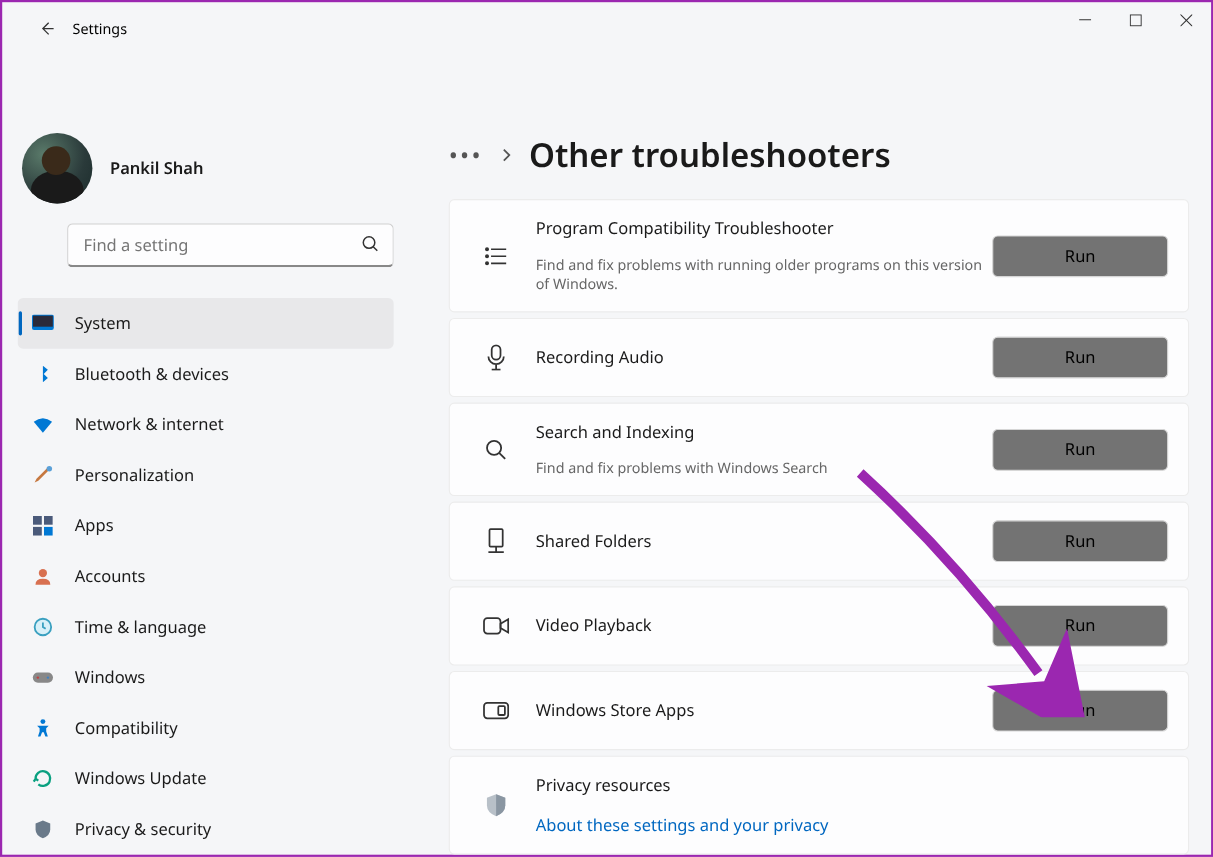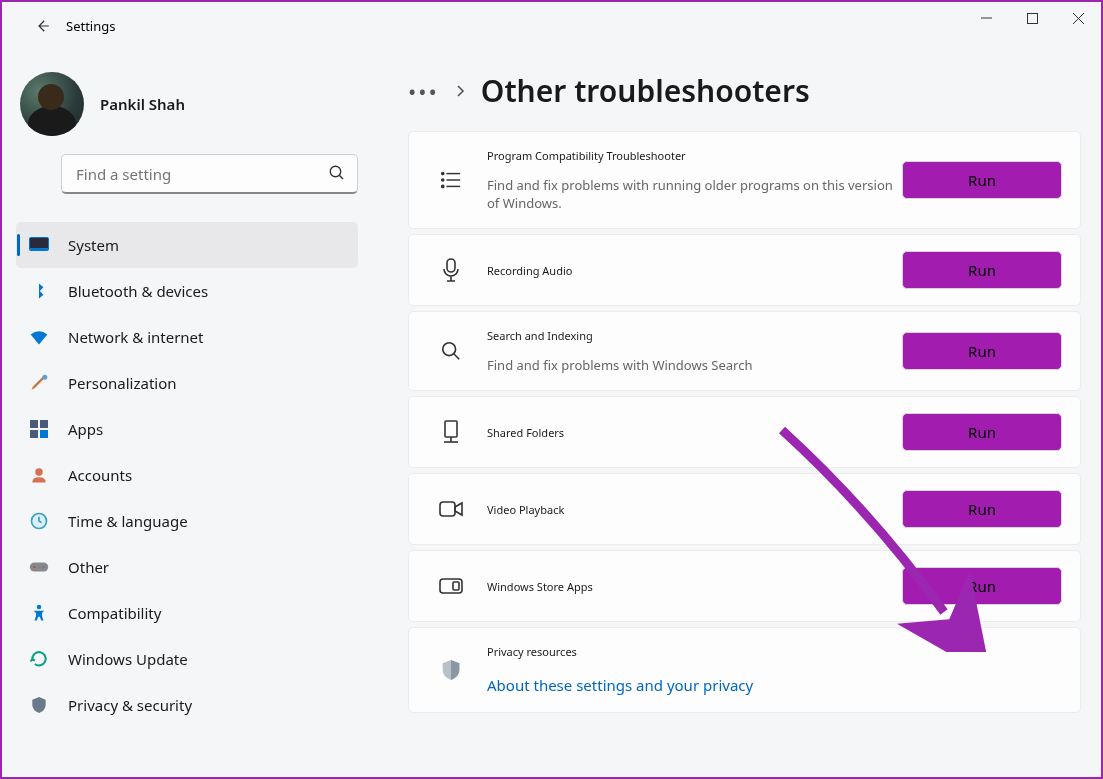--- a/index.html
+++ b/index.html
@@ -2,21 +2,21 @@
 <html><head>
 <meta charset="utf-8">
 <style>
 * { box-sizing: border-box; margin: 0; padding: 0; font-family: "Segoe UI", system-ui, sans-serif; }
 body { width: 1103px; height: 779px; background: #f5f6f8; border: 2px solid #9b27b0; position: relative; overflow: hidden; }
 .titlebar { height: 48px; display: flex; align-items: center; padding: 0 20px; }
 .titlebar .back { width: 40px; height: 40px; display: flex; align-items: center; justify-content: center; cursor: pointer; }
 .titlebar .title { font-size: 13px; color: #000; margin-left: 4px; }
 .win-controls { position: absolute; right: 0; top: 0; display: flex; }
 .win-btn { width: 46px; height: 32px; display: flex; align-items: center; justify-content: center; color: #000; font-size: 14px; cursor: pointer; }
-.content { display: flex; height: calc(100% - 48px); }
+.content { display: flex; height: calc(100% - 48px); align-items: flex-end; }
 .sidebar { width: 370px; padding: 14px 14px 0 14px; display: flex; flex-direction: column; }
 .profile { display: flex; align-items: center; gap: 16px; margin: 8px 0 18px 4px; }
 .avatar { width: 64px; height: 64px; border-radius: 50%; background: radial-gradient(circle at 30% 30%, #5a7a6a, #2a3a3a 60%, #1a2a2a); position: relative; overflow: hidden; }
 .avatar::after { content: ""; position: absolute; bottom: 26px; left: 18px; width: 26px; height: 26px; border-radius: 50%; background: #3a2a1a; }
 .avatar::before { content: ""; position: absolute; bottom: -6px; left: 8px; width: 48px; height: 36px; border-radius: 50% 50% 0 0; background: #1a1a1a; }
 .username { font-size: 15px; font-weight: 600; color: #1a1a1a; }
 .search { position: relative; margin-bottom: 28px; margin-left: 45px; }
 .search input { width: 100%; height: 40px; border: 1px solid #d0d0d0; border-bottom: 2px solid #888; border-radius: 5px; background: #fdfdfe; padding: 0 40px 0 14px; font-size: 15px; outline: none; }
 .search-icon { position: absolute; right: 12px; top: 10px; pointer-events: none; }
 .navlist { flex: 1; overflow-y: auto; position: relative; }
@@ -28,23 +28,23 @@
 .nav-item .nic { width: 22px; height: 22px; display: flex; align-items: center; justify-content: center; }
 .main { flex: 1; padding: 20px 20px 0 36px; overflow-y: auto; }
 .crumbs { display: flex; align-items: center; gap: 16px; margin-bottom: 20px; }
 .crumb-ellipsis { font-size: 22px; color: #555; letter-spacing: 2px; cursor: pointer; }
 .crumb-chevron { color: #555; }
 .page-title { font-size: 30px; font-weight: 600; color: #1a1a1a; }
 .cards { display: flex; flex-direction: column; gap: 5px; }
 .card { background: #fdfdfe; border: 1px solid #ececec; border-radius: 5px; display: flex; align-items: center; padding: 16px 18px 16px 22px; min-height: 70px; }
 .card-icon { width: 40px; display: flex; align-items: center; justify-content: center; color: #333; flex-shrink: 0; }
 .card-text { flex: 1; margin-left: 16px; }
-.card-title { font-size: 11px; color: #1a1a1a; }
+.card-title { font-size: 15px; color: #1a1a1a; }
 .card-desc { font-size: 13px; color: #666; margin-top: 13px; }
-.run-btn { width: 160px; height: 38px; border: 1px solid #d6d6d6; border-radius: 5px; background: #a21caf; font-size: 15px; cursor: pointer; }
+.run-btn { width: 160px; height: 38px; border: 1px solid #d6d6d6; border-radius: 5px; background: #737373; font-size: 15px; cursor: pointer; }
 .link { color: #0067c0; font-size: 15px; cursor: pointer; margin-top: 16px; display: inline-block; }
 .arrow-annot { position: absolute; left: 770px; top: 420px; pointer-events: none; }
 svg { display: block; }
 </style>
 </head>
 <body>
 
 <div class="titlebar">
   <div class="back">
     <svg width="18" height="18" viewBox="0 0 24 24" fill="none" stroke="#333" stroke-width="1.6">
@@ -152,21 +152,21 @@
         <span>Time &amp; language</span>
       </div>
       <div class="nav-item">
         <span class="nic">
             <svg width="22" height="16" viewBox="0 0 24 16" fill="#888">
               <rect x="2" y="3" width="20" height="10" rx="5"></rect>
               <circle cx="7" cy="8" r="1.2" fill="#c04040"></circle>
               <circle cx="17" cy="8" r="1.2" fill="#4080c0"></circle>
             </svg>
           </span>
-        <span>Other</span>
+        <span>Windows</span>
       </div>
       <div class="nav-item">
         <span class="nic">
             <svg width="18" height="20" viewBox="0 0 24 24" fill="#0078d4">
               <circle cx="12" cy="4" r="3"></circle>
               <path d="M5 9h14l-3 3v4l2 6h-3l-2-5h-2l-2 5H6l2-6v-4z"></path>
             </svg>
           </span>
         <span>Compatibility</span>
       </div>

